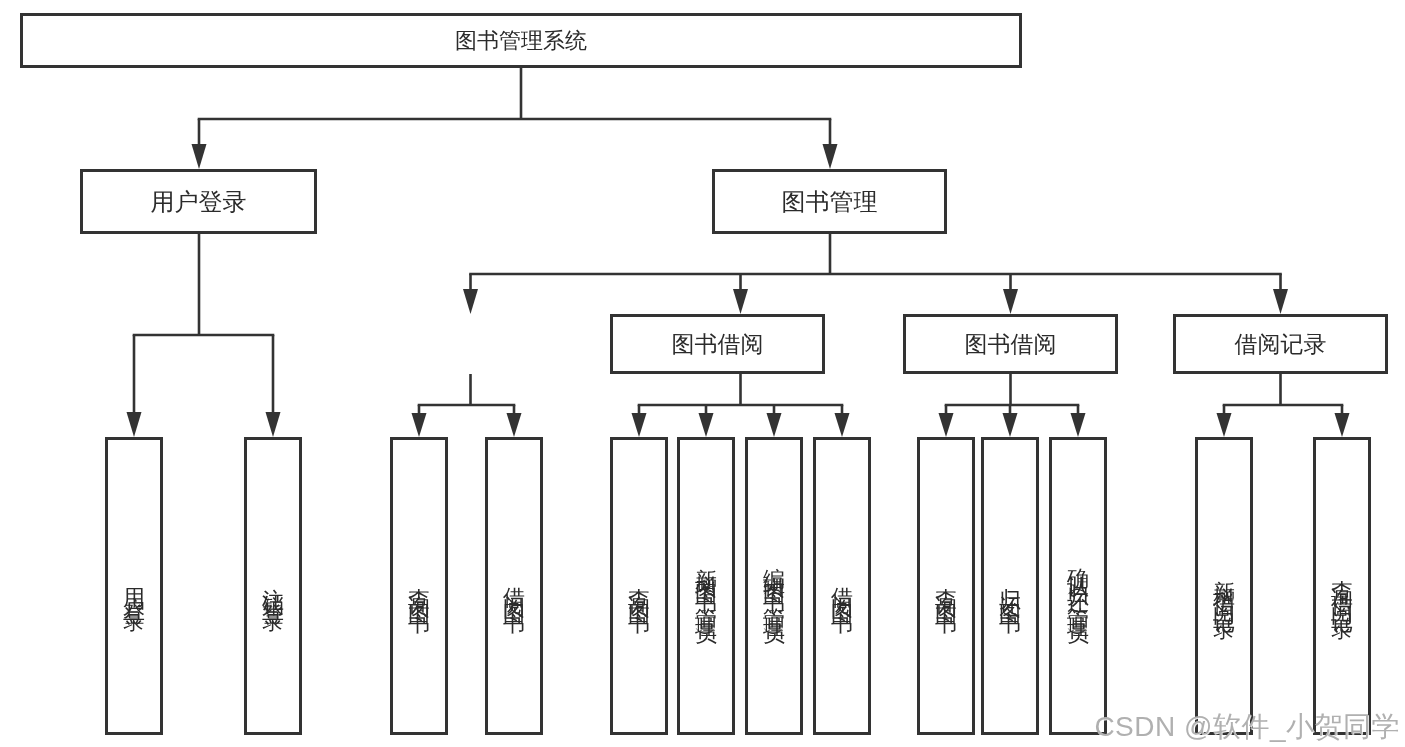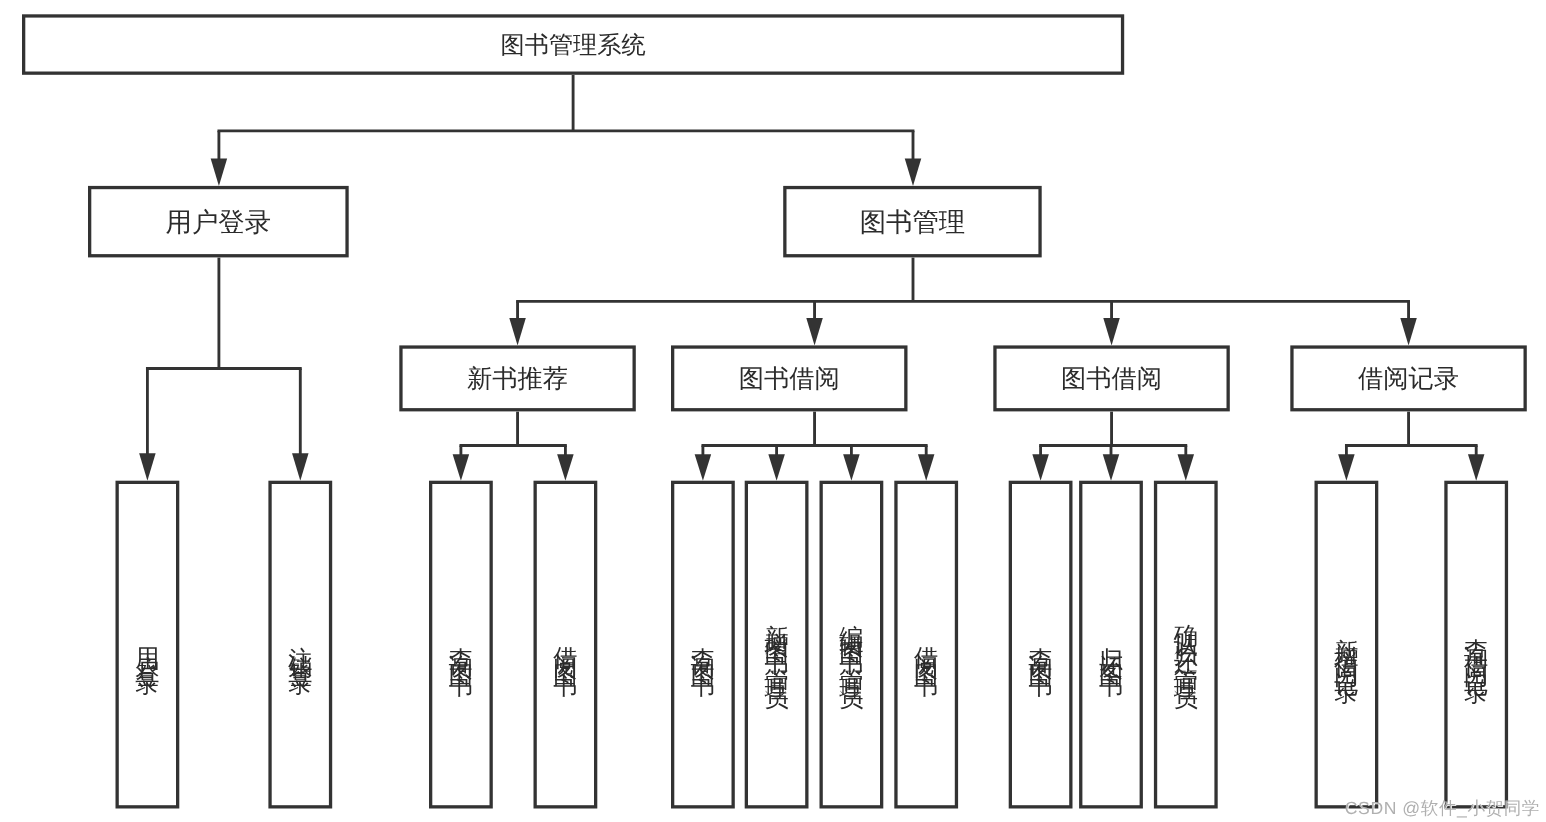--- a/index.html
+++ b/index.html
@@ -49,21 +49,21 @@
   .leaf.x3  { left: 390px; }  .leaf.x4  { left: 485px; }
   .leaf.x5  { left: 610px; }  .leaf.x6  { left: 677px; }
   .leaf.x7  { left: 745px; }  .leaf.x8  { left: 813px; }
   .leaf.x9  { left: 917px; }  .leaf.x10 { left: 981px; }
   .leaf.x11 { left: 1049px; } .leaf.x12 { left: 1195px; }
   .leaf.x13 { left: 1313px; }
   #watermark {
     position: absolute;
     right: 5px;
     bottom: 1px;
-    font-size: 16px;
+    font-size: 28px;
     color: #b0b0b0;
     text-shadow: 1px 1px 0 rgba(255,255,255,0.85);
     z-index: 5;
     letter-spacing: 0.5px;
   }
 </style>
 </head>
 <body>
 
 <div id="canvas">
@@ -145,23 +145,20 @@
     <span>图书管理系统</span>
   </div>
 
   <div class="node node-l2 a">
     <span>用户登录</span>
   </div>
   <div class="node node-l2 b">
     <span>图书管理</span>
   </div>
 
-  <div class="node node-l3 p1">
-    <span>新书推荐</span>
-  </div>
   <div class="node node-l3 p2">
     <span>图书借阅</span>
   </div>
   <div class="node node-l3 p3">
     <span>图书借阅</span>
   </div>
   <div class="node node-l3 p4">
     <span>借阅记录</span>
   </div>
 

